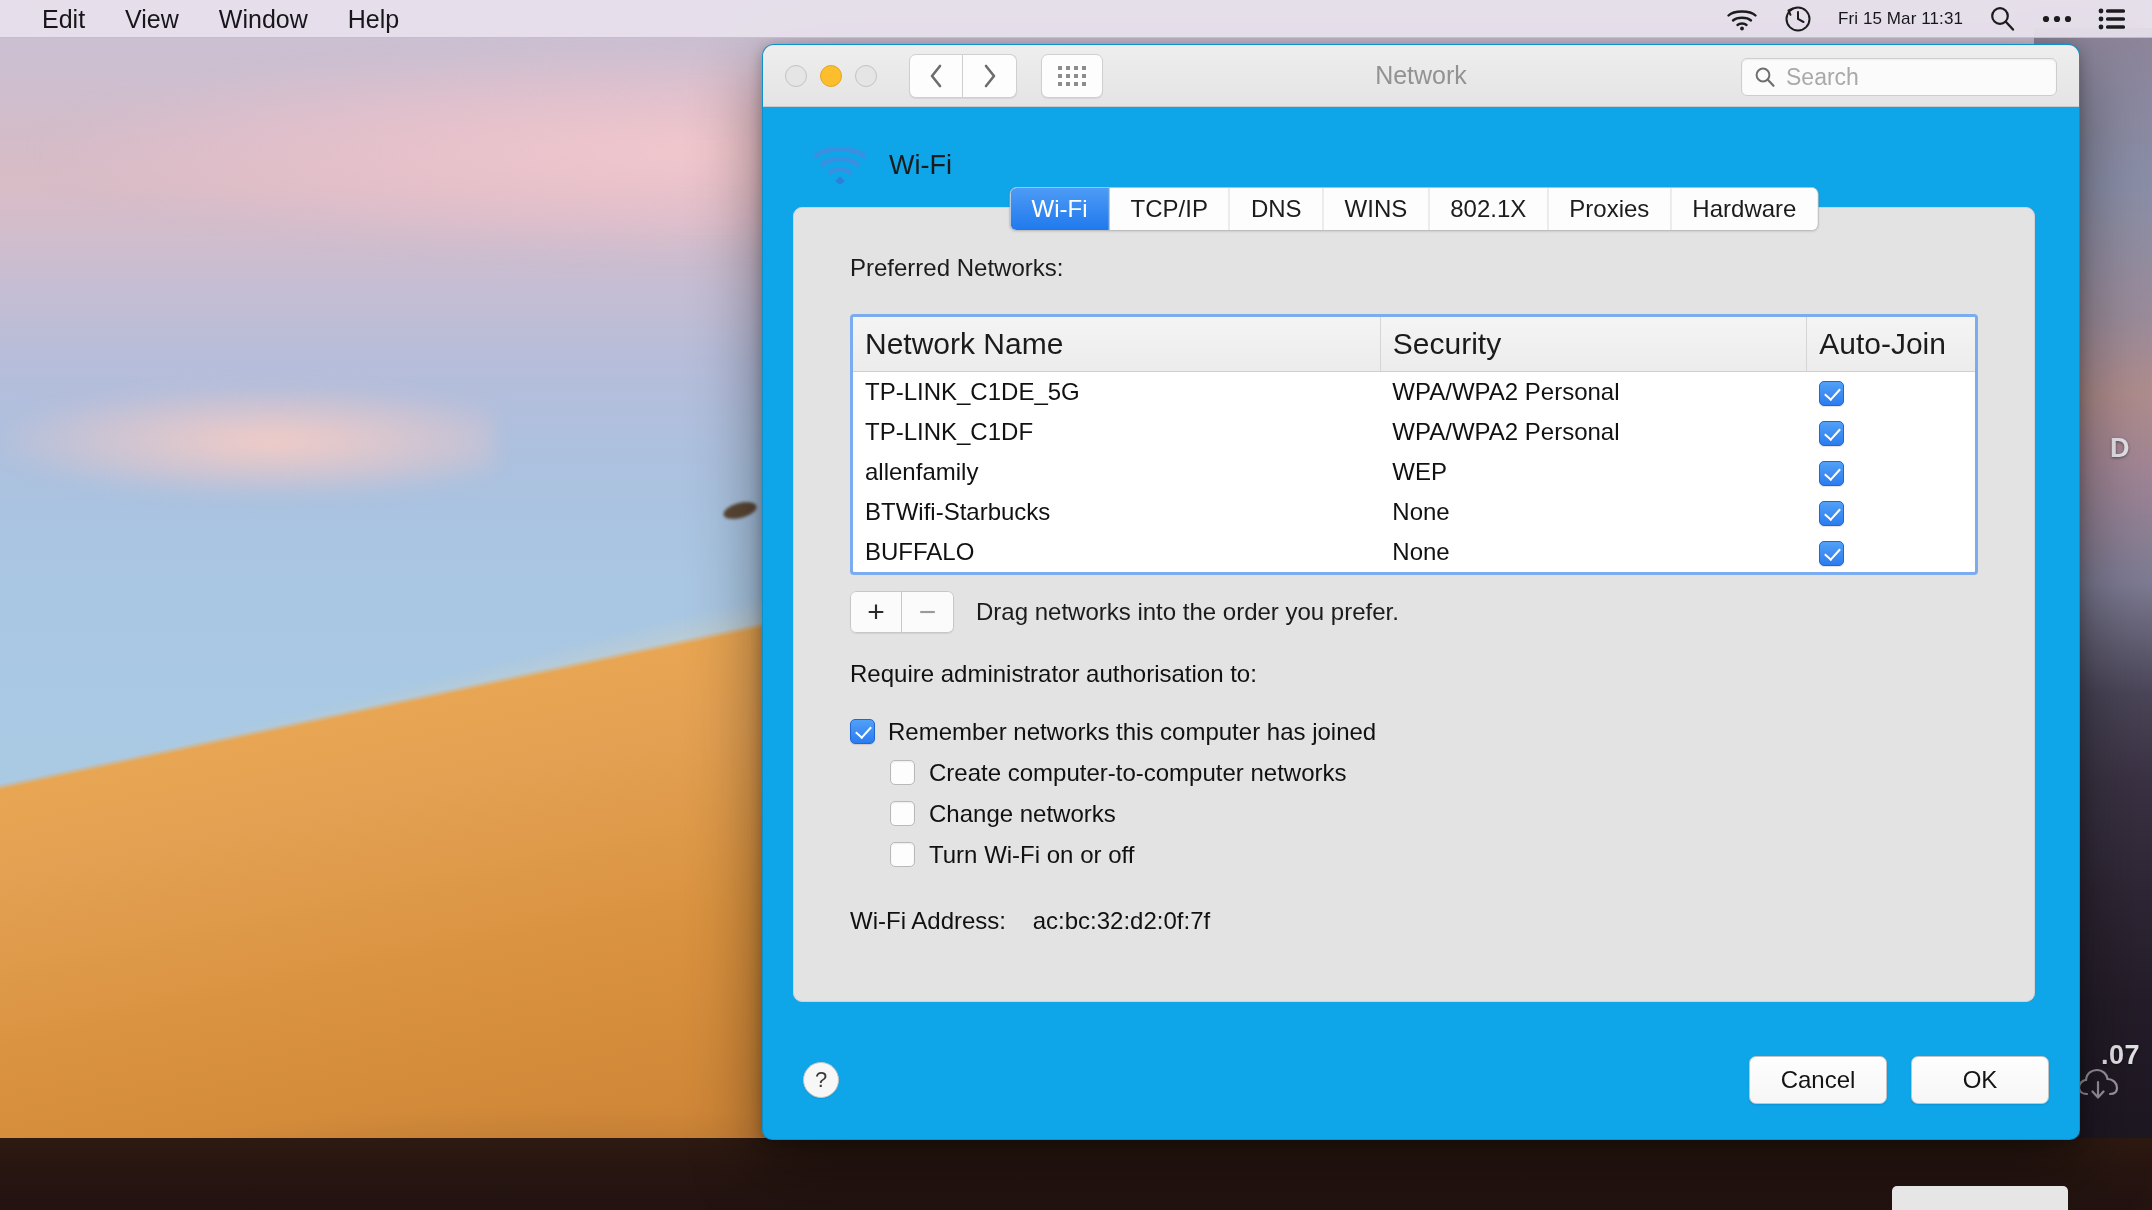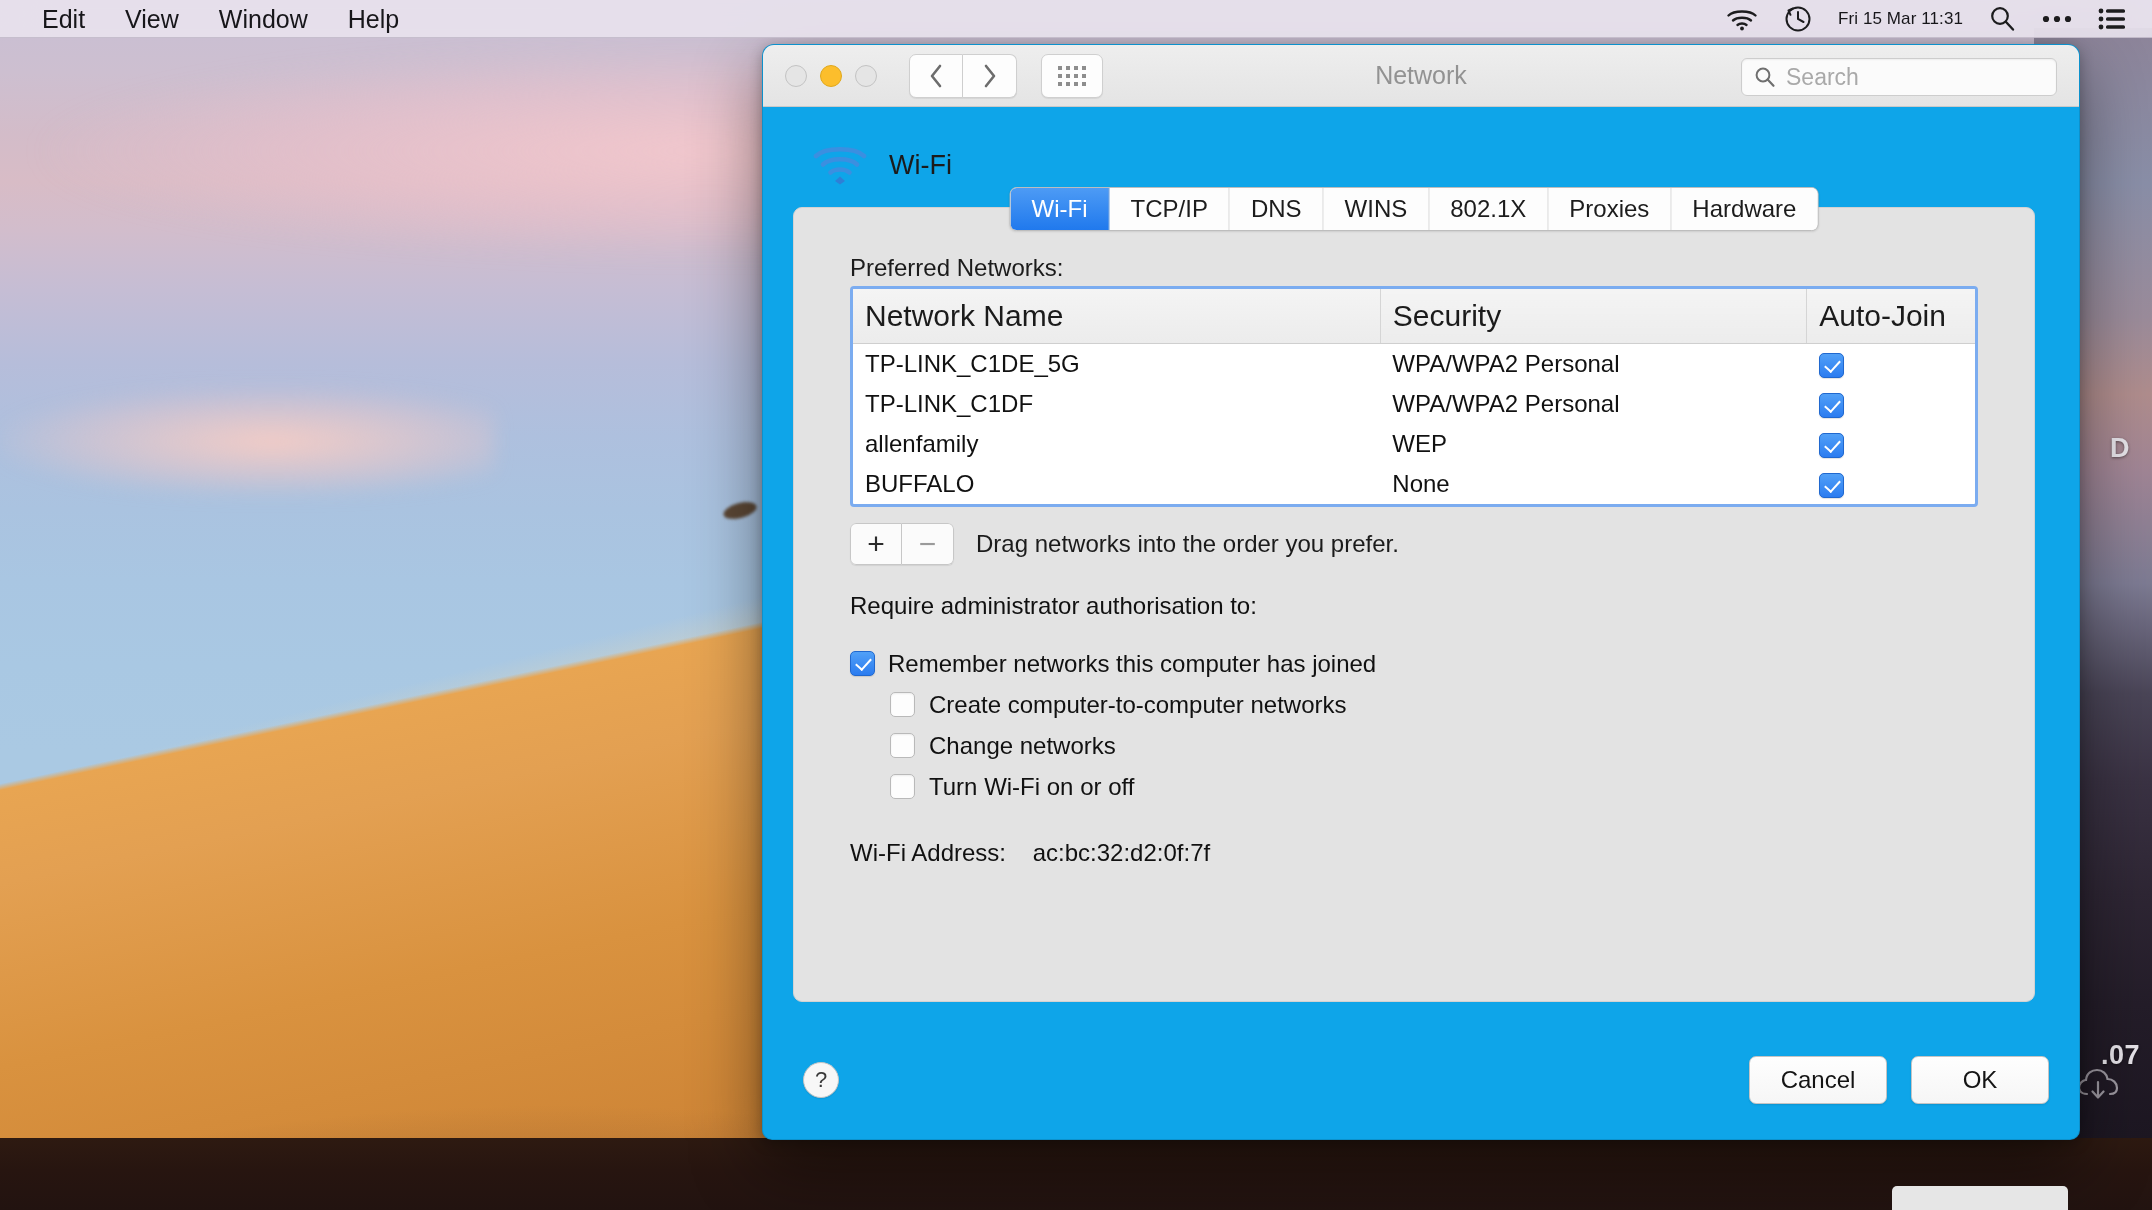--- a/index.html
+++ b/index.html
@@ -188,21 +188,21 @@
     background:#fdfdfd; color:#1c1c1c;
     border-right:1px solid #cfcfcf; white-space:nowrap;
   }
   .tab:last-child { border-right:none; }
   .tab.active {
     background:linear-gradient(to bottom,#4d9bf5 0%, #2079ed 100%);
     color:#fff; border-right-color:#1f6fd4;
   }
 
   #card-inner { padding:0 56px; }
-  #preferred-label { font-size:24px; color:#1b1b1b; margin-bottom:4px; }
+  #preferred-label { font-size:24px; color:#1b1b1b; margin-bottom:32px; }
 
   
   #network-table-wrap {
     border:3px solid #7bacf0;
     border-radius:4px;
     background:#fff;
     overflow:hidden;
   }
   #network-table { width:100%; border-collapse:collapse; }
   #network-table thead th {
@@ -460,20 +460,25 @@
                 <td>TP-LINK_C1DF</td>
                 <td>WPA/WPA2 Personal</td>
                 <td><span class="cb on"></span></td>
               </tr>
               <tr>
                 <td>allenfamily</td>
                 <td>WEP</td>
                 <td><span class="cb on"></span></td>
               </tr>
               <tr>
+                <td>BTWifi-Starbucks</td>
+                <td>None</td>
+                <td><span class="cb on"></span></td>
+              </tr>
+              <tr>
                 <td>BUFFALO</td>
                 <td>None</td>
                 <td><span class="cb on"></span></td>
               </tr>
             </tbody>
           </table>
         </div>
 
         <div id="addremove-row">
           <div id="pm-group">

